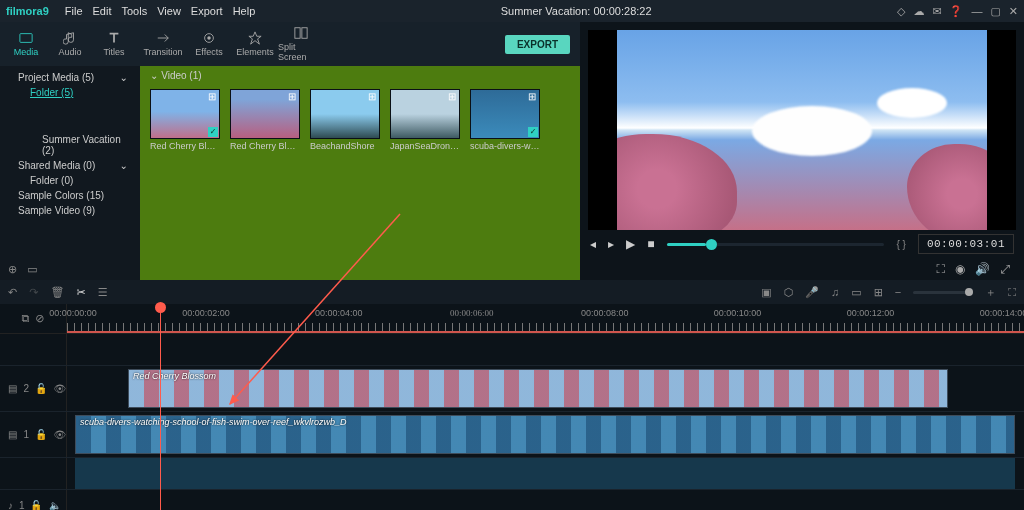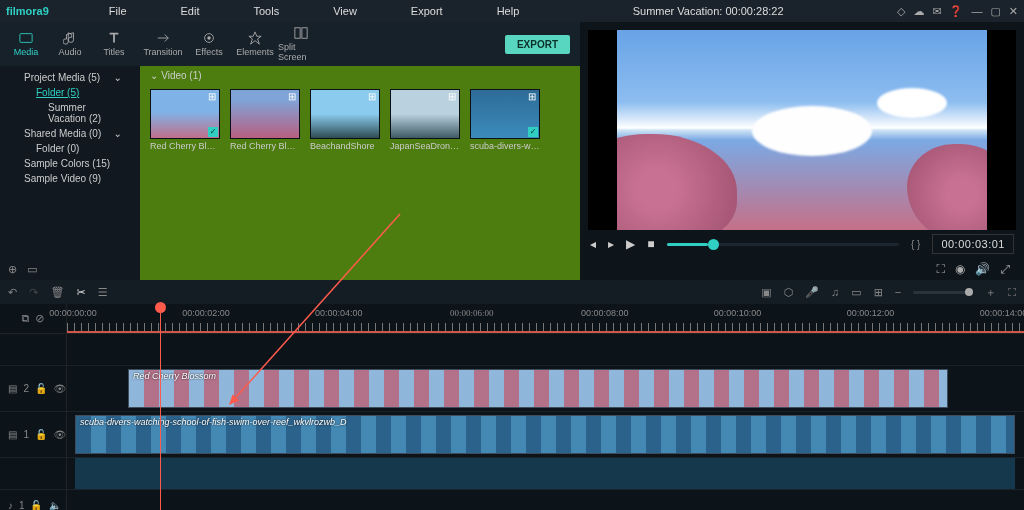--- a/index.html
+++ b/index.html
@@ -1,55 +1,55 @@
 <!DOCTYPE html>
 <html><head>
 <meta charset="utf-8">
 <style>
   * { box-sizing: border-box; margin: 0; padding: 0; font-family: "Segoe UI", Arial, sans-serif; }
   body { background: #101820; color: #ccc; width: 1024px; height: 510px; overflow: hidden; font-size: 11px; }
   .menubar { height: 22px; background: #1a232c; display: flex; align-items: center; padding: 0 6px; gap: 10px; }
   .menubar .brand { color: #2fd0c3; font-weight: bold; font-size: 11px; margin-right: 6px; }
-  .menubar .menu-item { color: #ddd; font-size: 11px; margin-left: 44px; }
+  .menubar .menu-item { color: #ddd; font-size: 11px; }
   .menubar .title { flex: 1; text-align: center; color: #ddd; font-size: 11px; }
   .menubar .right-icons { display: flex; gap: 8px; color: #aaa; font-size: 11px; }
   .upper { display: flex; height: 258px; }
   .left-panel { width: 140px; background: #11181f; display: flex; flex-direction: column; }
   .mid-panel { flex: 1; background: #4d7c0f; display: flex; flex-direction: column; }
   .right-panel { width: 444px; background: #0d141a; display: flex; flex-direction: column; padding: 8px 8px 0 8px; }
   .panel-tabs { height: 44px; display: flex; align-items: center; padding: 0 4px; background: #17212a; gap: 0px; }
   .ptab { width: 46px; display: flex; flex-direction: column; align-items: center; gap: 2px; color: #aaa; font-size: 9px; cursor: pointer; padding: 2px 0;}
   .ptab svg { width: 14px; height: 14px; }
   .ptab.active { color: #2fd0c3; }
   .export-btn { margin-left: auto; margin-right: 6px; background: #59d6bf; color: #0a302a; font-weight: bold; font-size: 10px; padding: 4px 12px; border-radius: 2px; }
-  .media-tree { flex: 1; padding: 4px 18px; font-size: 10px; color: #ccc; }
+  .media-tree { flex: 1; padding: 4px 12px; font-size: 10px; color: #ccc; }
   .media-tree .row { padding: 2px 0 2px 6px; display:flex; justify-content:space-between; align-items:center;}
   .media-tree .indent1 { padding-left: 18px; }
-  .media-tree .indent2 { padding-left: 30px; }
+  .media-tree .indent2 { padding-left: 30px; margin-top: 32px; }
   .media-tree .active { color: #2fd0c3; text-decoration: underline; }
   .import-bar { height: 24px; display: flex; align-items: center; background: #1c2630; padding: 0 10px; gap: 18px; font-size: 10px; color:#ccc;}
   .import-bar .flex-spacer { flex:1; }
   .import-bar .search { background:#222c36; border:none; color:#bbb; font-size:10px; padding:2px 18px 2px 6px; width:70px;}
   .section-head { font-size:10px; padding:4px 10px; color:#ccc; }
   .grid { display:flex; flex-wrap:wrap; gap:10px; padding: 4px 10px; }
   .clip { width: 70px; }
   .thumb { width:70px; height:50px; background:#223040; position:relative; border:1px solid #0a1016;}
   .thumb .check { position:absolute; bottom:1px; right:1px; width:10px;height:10px; background:#2fd0c3; color:#0a302a; font-size:8px; text-align:center; line-height:10px;}
   .thumb .grip { position:absolute; top:1px; right:1px; width:10px;height:10px; color:#fff; font-size:10px;}
   .clip-label { font-size:9px; color:#ccc; padding-top:2px; white-space:nowrap; overflow:hidden; text-overflow:ellipsis;}
   .preview { width:100%; height:200px; background:#000; display:flex; align-items:center; justify-content:center;}
   .preview-canvas { width: 370px; height: 200px; background: linear-gradient(to bottom, #68a3e6 0%, #8dbdf0 36%, #ffffff 49%, #d0e5f5 50%, #7ba9e4 55%, #c57088 100%); position:relative; overflow:hidden;}
   .preview-canvas .cloud {position:absolute; width:120px; height:50px; background:#fefefe; border-radius:50%; filter:blur(1px); top:76px; left:135px;}
   .preview-canvas .cloud2 {position:absolute; width:70px; height:30px; background:#fff; border-radius:50%; filter:blur(1px); top:58px; left:260px;}
   .preview-canvas .tree {position:absolute; width:160px; height:110px; bottom:-14px; background: radial-gradient(circle, #c97193 20%, #a85876 80%); border-radius:45% 55% 40% 60%;}
   .preview-ctrl { display:flex; align-items:center; gap:12px; padding:4px 2px; font-size:12px; color:#ccc;}
   .preview-ctrl .slider { flex:1; height:3px; background:#1c2630; position:relative; border-radius:2px;}
   .preview-ctrl .slider .fill{position:absolute;left:0;top:0;height:100%;width:18%;background:#2fd0c3;border-radius:2px;}
   .preview-ctrl .slider .knob{position:absolute;left:18%;top:-4px;width:11px;height:11px;background:#2fd0c3;border-radius:50%;}
-  .tc-box { border:1px solid #333; padding:3px 8px; font-size:11px; color:#ddd; letter-spacing:0.5px; font-family: Liberation Sans, sans-serif;}
+  .tc-box { border:1px solid #333; padding:3px 8px; font-size:11px; color:#ddd; letter-spacing:0.5px; font-family: Liberation Mono, monospace;}
   .preview-subctrl { display:flex; justify-content:flex-end; gap:10px; padding:4px 6px; color:#aaa; font-size:12px;}
   
   .lower-toolbar { height:24px; background:#141c24; display:flex; align-items:center; padding:0 8px; gap:12px; color:#888;}
   .lower-toolbar .spacer{flex:1;}
   .lower-toolbar .zoom-slider{width:60px;height:3px;background:#2a333c;border-radius:2px;position:relative;}
   .lower-toolbar .zoom-slider .knob{position:absolute;right:0;top:-3px;width:8px;height:8px;background:#aaa;border-radius:50%;}
 
   .timeline-area { background:#0c1319; height:206px; position:relative;}
   .ruler { height:30px; display:flex; align-items:flex-end; position:relative; border-bottom:1px solid #222;}
   .ruler .left-gutter{width:67px;height:100%;display:flex;align-items:center;justify-content:center;gap:6px;color:#888;border-right:1px solid #222;}

